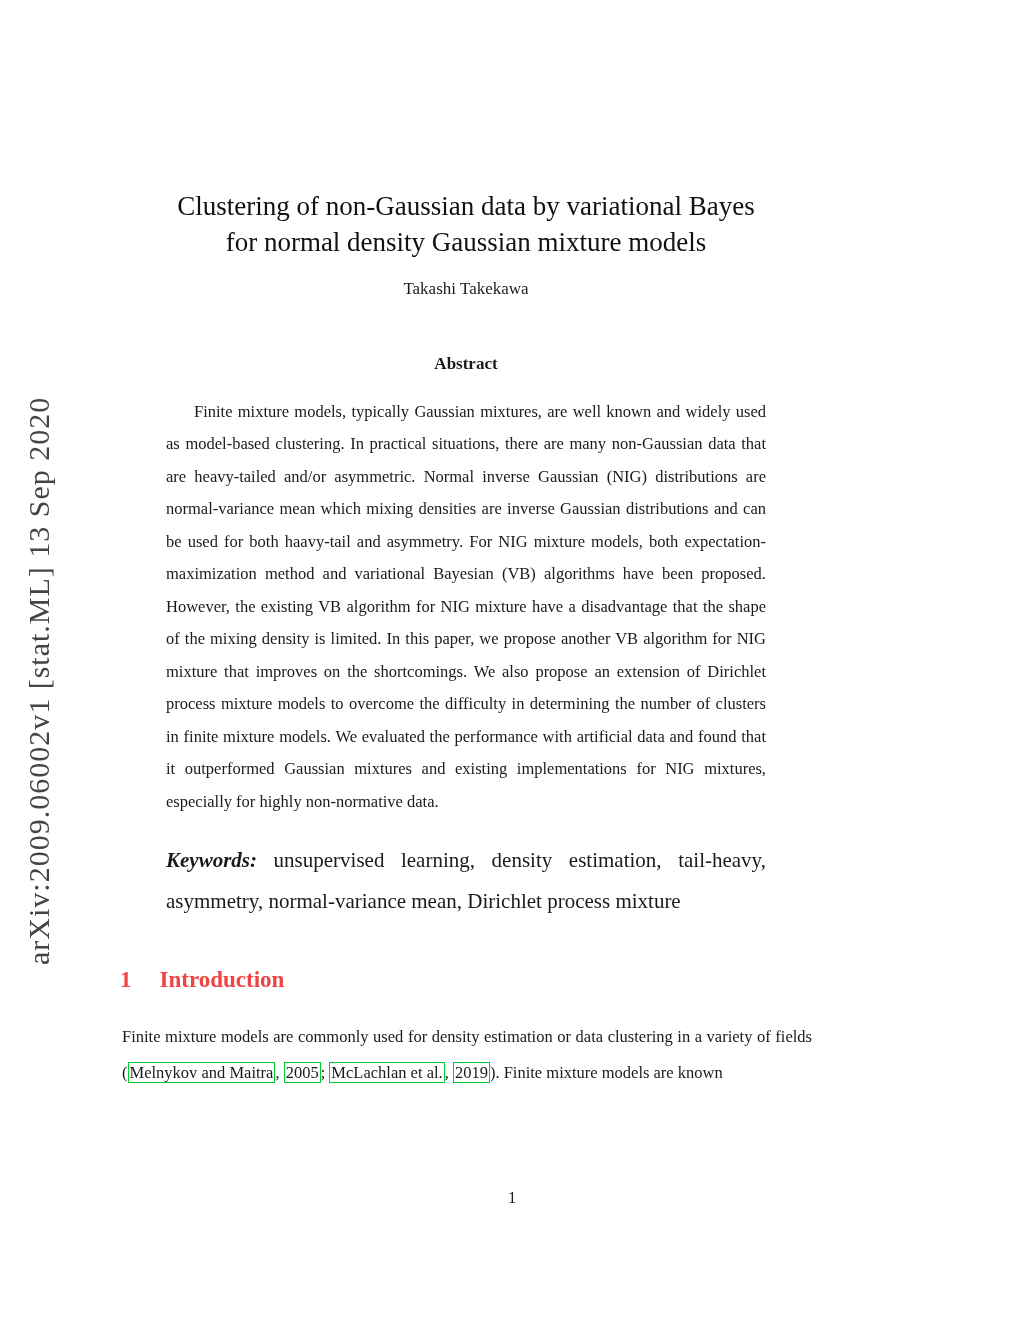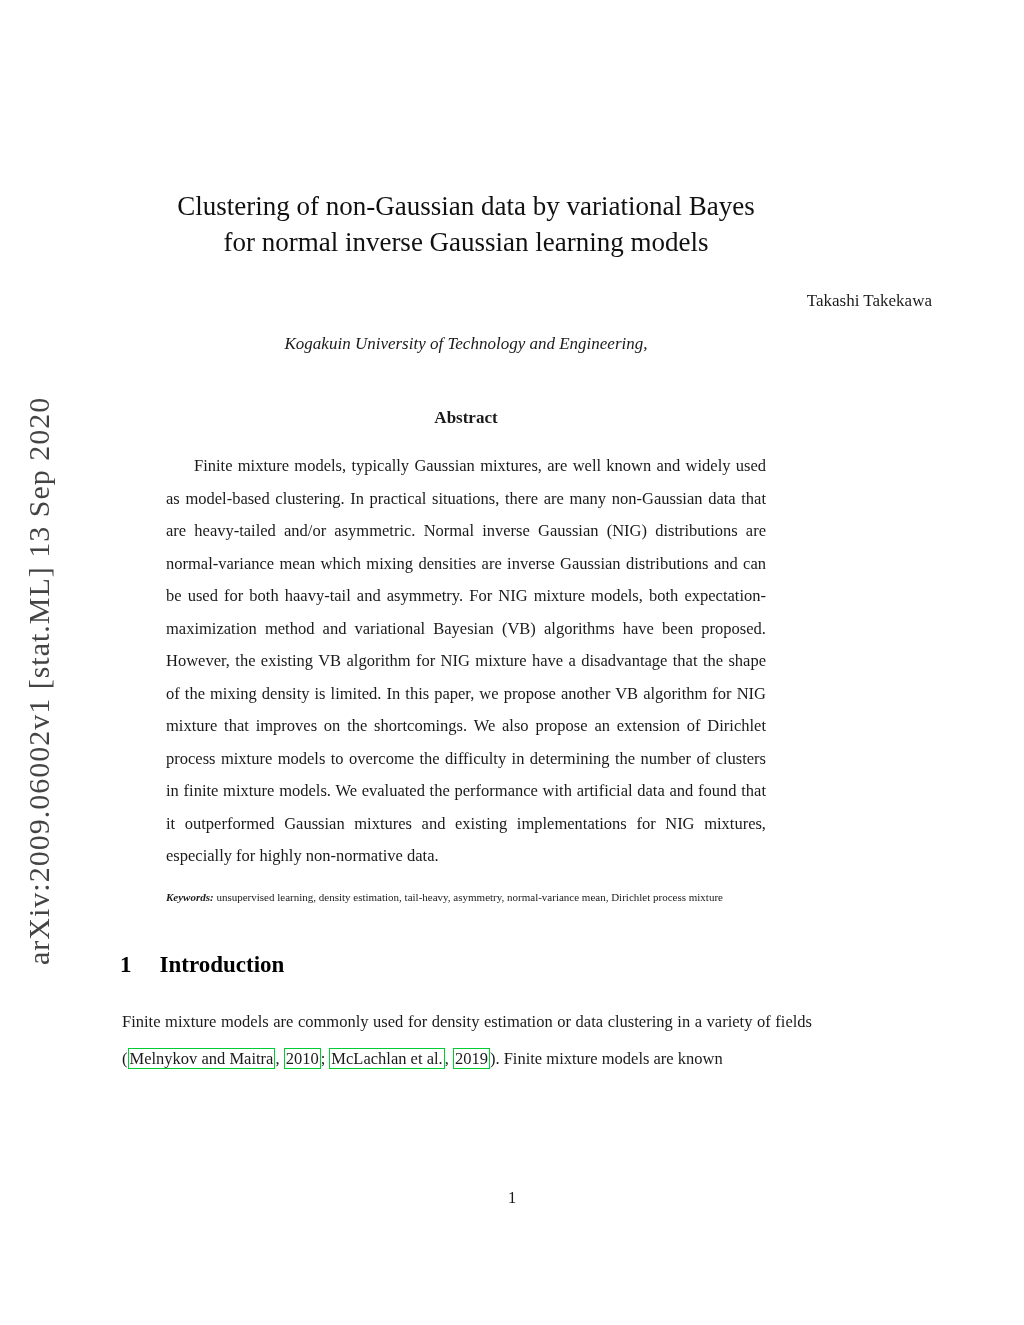--- a/index.html
+++ b/index.html
@@ -34,22 +34,22 @@
     width: 932px;
   }
   .title-block {
     margin-top: 188px;
     text-align: center;
     font-size: 27px;
     line-height: 1.35;
     color: #111111;
   }
   .author-block {
-    margin-top: 28px;
-    text-align: right;
+    margin-top: 16px;
+    text-align: center;
     font-size: 17px;
     line-height: 1.45;
   }
   .affil-block {
     margin-top: 18px;
     text-align: center;
     font-style: italic;
     font-size: 17px;
     line-height: 1.45;
   }
@@ -65,34 +65,34 @@
     font-size: 17px;
   }
   .abstract-body {
     margin: 22px 166px 0 166px;
     font-size: 16.5px;
     line-height: 1.97;
     text-align: justify;
     text-indent: 28px;
   }
   .keywords-block {
-    margin: 14px 166px 0 166px;
-    font-size: 11px;
+    margin: 22px 166px 0 166px;
+    font-size: 21px;
     line-height: 1.97;
     text-align: justify;
   }
   .keywords-label {
     font-weight: bold;
     font-style: italic;
   }
   .section-heading {
     margin: 44px 120px 0 120px;
     font-size: 23px;
     font-weight: bold;
-    color: #000000;
+    color: #ef4444;
   }
   .section-number {
     display: inline-block;
     margin-right: 28px;
   }
   .intro-body {
     margin: 26px 120px 0 122px;
     font-size: 16.5px;
     line-height: 2.2;
     text-align: justify;
@@ -115,43 +115,42 @@
 </style>
 </head>
 <body>
 
 <div class="arxiv-stamp">arXiv:2009.06002v1  [stat.ML]  13 Sep 2020</div>
 
 <div class="page">
 
   <div class="title-block">
     <div>Clustering of non-Gaussian data by variational Bayes</div>
-    <div>for normal inverse Gaussian learning models</div>
+    <div>for normal density Gaussian mixture models</div>
   </div>
 
   <div class="author-block">
     <div>Takashi Takekawa</div>
   </div>
 
   <div class="affil-block">
-    <div>Kogakuin University of Technology and Engineering,</div>
   </div>
 
 
   <div class="abstract-heading">Abstract</div>
 
   <div class="abstract-body">Finite mixture models, typically Gaussian mixtures, are well known and widely used as model-based clustering. In practical situations, there are many non-Gaussian data that are heavy-tailed and/or asymmetric. Normal inverse Gaussian (NIG) distributions are normal-variance mean which mixing densities are inverse Gaussian distributions and can be used for both haavy-tail and asymmetry. For NIG mixture models, both expectation-maximization method and variational Bayesian (VB) algorithms have been proposed. However, the existing VB algorithm for NIG mixture have a disadvantage that the shape of the mixing density is limited. In this paper, we propose another VB algorithm for NIG mixture that improves on the shortcomings. We also propose an extension of Dirichlet process mixture models to overcome the difficulty in determining the number of clusters in finite mixture models. We evaluated the performance with artificial data and found that it outperformed Gaussian mixtures and existing implementations for NIG mixtures, especially for highly non-normative data.</div>
 
   <div class="keywords-block">
     <span class="keywords-label">Keywords:</span><span> unsupervised learning, density estimation, tail-heavy, asymmetry, normal-variance mean, Dirichlet process mixture</span>
   </div>
 
   <div class="section-heading">
     <span class="section-number">1</span><span>Introduction</span>
   </div>
 
   <div class="intro-body">
-    <span>Finite mixture models are commonly used for density estimation or data clustering in a variety of fields (</span><a class="cite-link">Melnykov and Maitra</a><span>, </span><a class="cite-link">2010</a><span>; </span><a class="cite-link">McLachlan et al.</a><span>, </span><a class="cite-link">2019</a><span>). Finite mixture models are known</span>
+    <span>Finite mixture models are commonly used for density estimation or data clustering in a variety of fields (</span><a class="cite-link">Melnykov and Maitra</a><span>, </span><a class="cite-link">2005</a><span>; </span><a class="cite-link">McLachlan et al.</a><span>, </span><a class="cite-link">2019</a><span>). Finite mixture models are known</span>
   </div>
 
   <div class="page-number">1</div>
 
 </div>
 
 </body></html>

